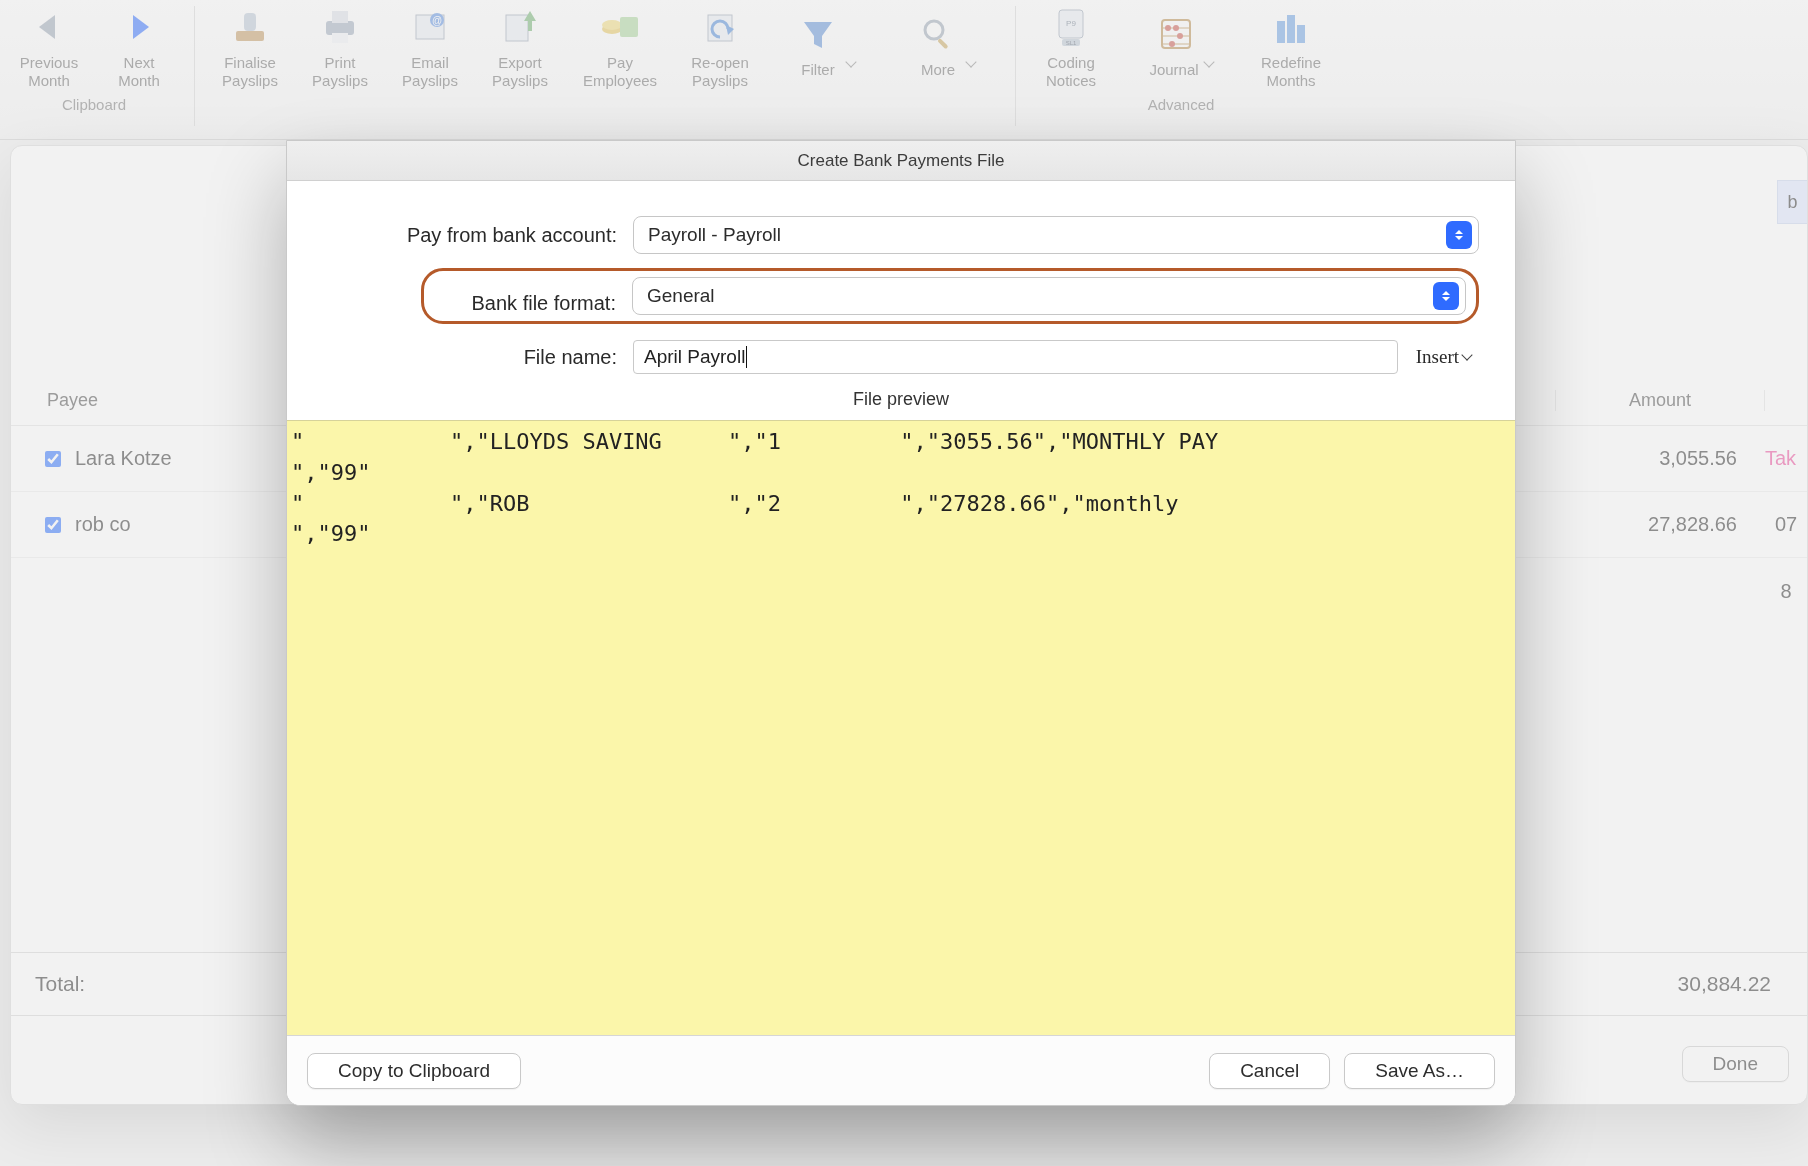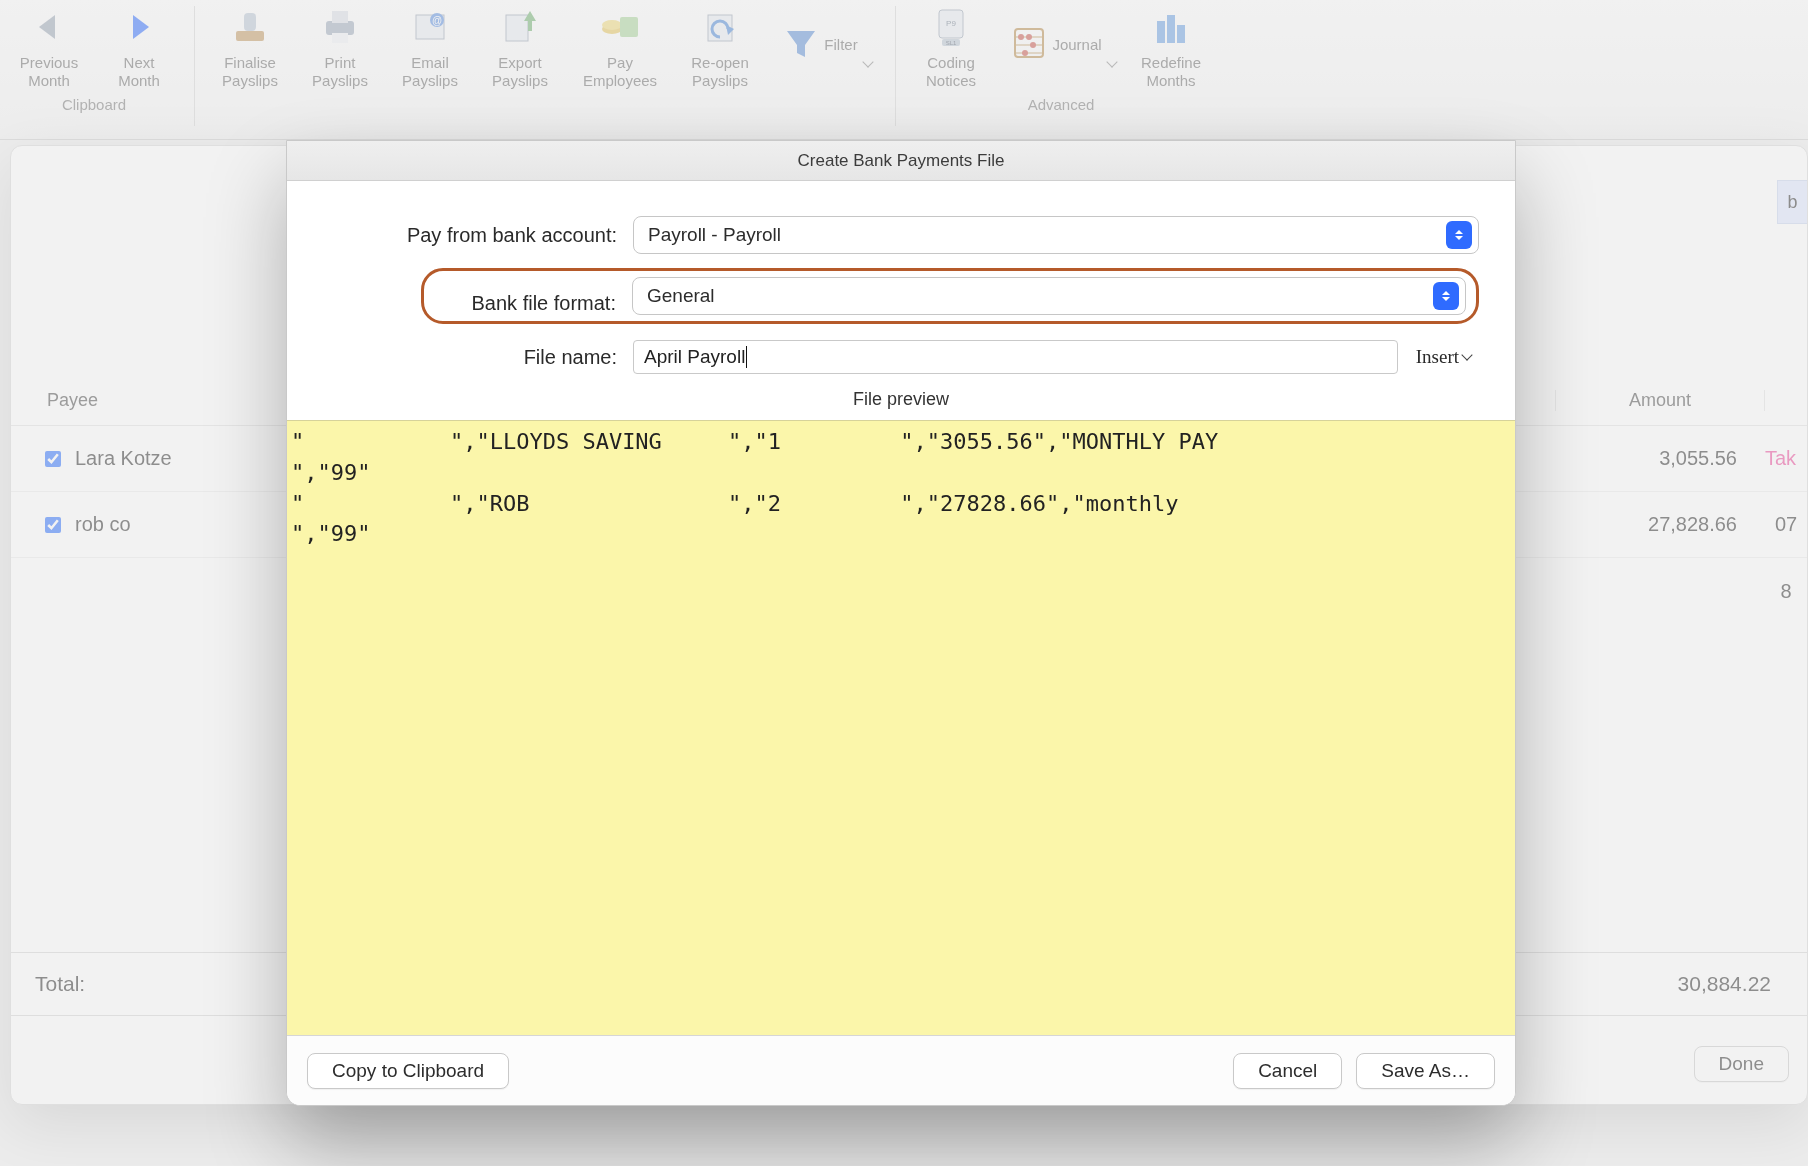--- a/index.html
+++ b/index.html
@@ -144,21 +144,21 @@
     position:absolute;
     right:18px; bottom:22px;
   }
   .mac-btn {
     display:inline-flex;
     align-items:center;
     justify-content:center;
     background:#fff;
     border:1px solid #c9c9c9;
     border-radius:8px;
-    padding:6px 24px;
+    padding:6px 30px;
     font-size:19px;
     color:#2d2d2d;
     box-shadow: 0 1px 1px rgba(0,0,0,0.05);
   }
 
   input[type=checkbox]{
     width:18px; height:18px;
     accent-color:#2a6fff;
   }
 
@@ -408,51 +408,63 @@
           <svg width="40" height="40">
               <rect x="8" y="8" width="24" height="26" fill="#e8ecf2" stroke="#9aa5b4"></rect>
               <path d="M20 30 a8 8 0 1 1 8 -8" fill="none" stroke="#4a86d6" stroke-width="3"></path>
               <polygon points="26,18 34,22 28,28" fill="#4a86d6"></polygon>
             </svg>
         </div>
         <div class="toolbar-label">Re-open
 Payslips</div>
       </div>
       <div class="toolbar-btn narrow" style="flex-direction:row; justify-content:center; align-items:center; width:120px; padding-top:0;">
-        <div style="display:flex; flex-direction:row; align-items:center;">
+        <div style="display:flex; flex-direction:column; align-items:center;">
           <div class="toolbar-icon">
             <svg width="36" height="36">
                 <polygon points="4,6 32,6 22,20 22,32 14,28 14,20" fill="#5c8fd6"></polygon>
               </svg>
           </div>
           <div class="toolbar-label">Filter</div>
         </div>
         <div class="dropdown-caret"></div>
       </div>
+      <div class="toolbar-btn narrow" style="flex-direction:row; justify-content:center; align-items:center; width:120px; padding-top:0;">
+        <div style="display:flex; flex-direction:column; align-items:center;">
+          <div class="toolbar-icon">
+            <svg width="36" height="36">
+                <circle cx="14" cy="14" r="9" fill="none" stroke="#9aa5b4" stroke-width="3"></circle>
+                <rect x="20" y="22" width="12" height="4" rx="2" transform="rotate(45 20 22)" fill="#c7a55a"></rect>
+              </svg>
+          </div>
+          <div class="toolbar-label">More</div>
+        </div>
+        <div class="dropdown-caret"></div>
+      </div>
     </div>
   </div>
 
   <div class="toolbar-sep"></div>
 
   <div class="toolbar-group">
     <div class="buttons-row">
       <div class="toolbar-btn">
         <div class="toolbar-icon">
           <svg width="40" height="42">
               <rect x="8" y="4" width="24" height="28" rx="3" fill="#e8edf3" stroke="#9aa5b4"></rect>
               <text x="20" y="20" font-size="8" fill="#6a7788" text-anchor="middle">P9</text>
               <rect x="11" y="33" width="18" height="7" rx="2" fill="#b8c4d2"></rect>
               <text x="20" y="39" font-size="6" fill="#55606f" text-anchor="middle">SL1</text>
             </svg>
         </div>
         <div class="toolbar-label">Coding
 Notices</div>
       </div>
       <div class="toolbar-btn" style="flex-direction:row; justify-content:center; align-items:center; width:130px; padding-top:0;">
-        <div style="display:flex; flex-direction:row; align-items:center;">
+        <div style="display:flex; flex-direction:column; align-items:flex-end;">
           <div class="toolbar-icon">
             <svg width="40" height="40">
                 <rect x="6" y="6" width="28" height="28" rx="3" fill="none" stroke="#b78a4a" stroke-width="2"></rect>
               <line x1="6" y1="14" x2="34" y2="14" stroke="#b78a4a"></line>
                 <line x1="6" y1="22" x2="34" y2="22" stroke="#b78a4a"></line>
                 <line x1="6" y1="30" x2="34" y2="30" stroke="#b78a4a"></line>
               <circle cx="12" cy="14" r="3" fill="#c9544a"></circle>
                 <circle cx="20" cy="14" r="3" fill="#c9544a"></circle>
               <circle cx="24" cy="22" r="3" fill="#c9544a"></circle>
                 <circle cx="16" cy="30" r="3" fill="#c9544a"></circle>

